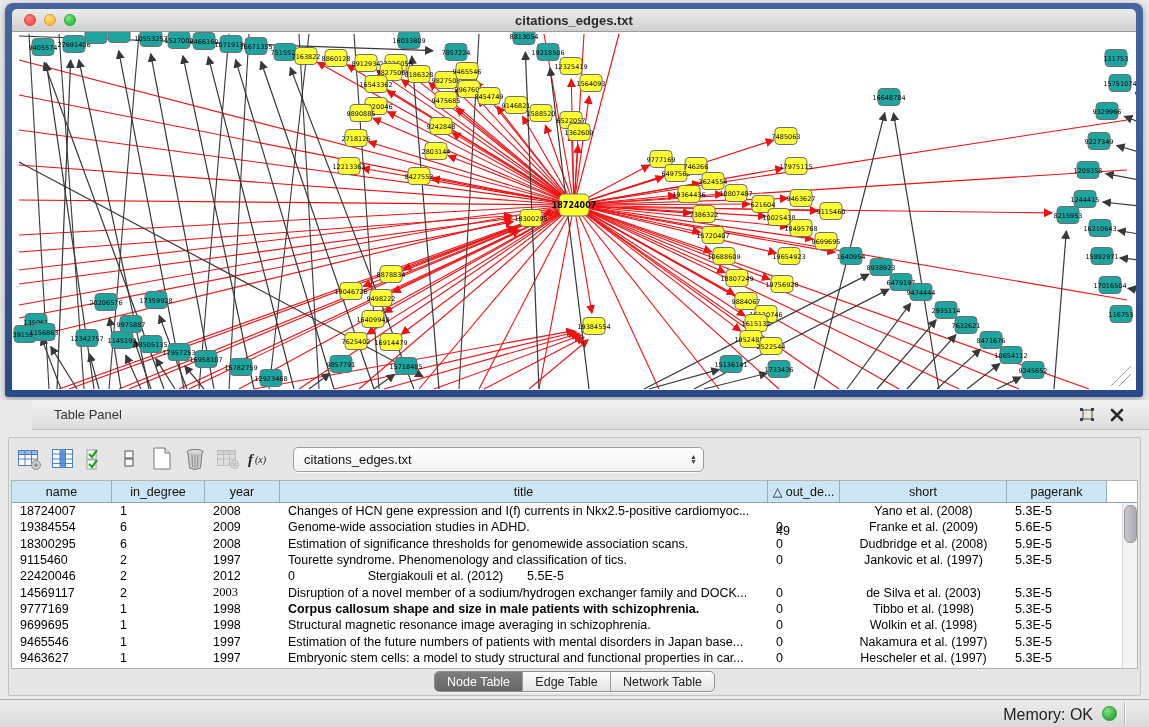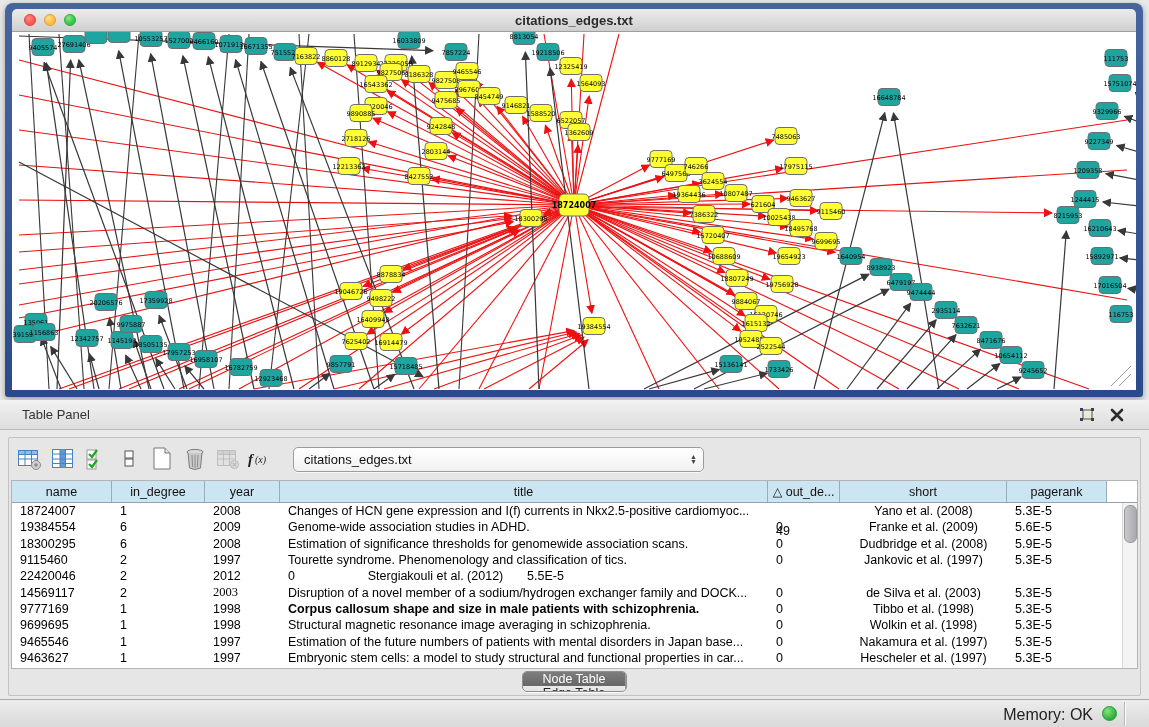--- a/index.html
+++ b/index.html
@@ -16,21 +16,21 @@
   .tl.red{background:radial-gradient(circle at 35% 30%,#ff8a84,#fc5753 60%);border:1px solid #df3e37;margin-left:12px;}
   .tl.yel{background:radial-gradient(circle at 35% 30%,#ffe084,#fdbc40 60%);border:1px solid #de9f34;}
   .tl.grn{background:radial-gradient(circle at 35% 30%,#8ee68a,#33c748 60%);border:1px solid #27aa35;}
   .win-title{position:absolute;left:0;right:0;text-align:center;font-size:13px;font-weight:600;color:#2a2a2a;}
   .canvas{background:#ffffff;height:358px;overflow:hidden;}
   .canvas svg{display:block;}
 
   
   .table-panel{position:absolute;left:0;top:400px;width:1149px;height:300px;background:#e9e9e9;}
   .panel-header{height:29px;background:linear-gradient(#f2f2f2,#dddddd);border-bottom:1px solid #bdbdbd;
-    display:flex;align-items:center;padding:0 22px;}
+    display:flex;align-items:center;padding:0 22px;margin-left:32px;}
   .panel-title{font-size:13px;color:#333;}
   .ph-spacer{flex:1;}
   .ph-icon{width:20px;height:18px;margin-left:10px;display:flex;align-items:center;justify-content:center;cursor:default;}
   .panel-body{position:absolute;left:8px;right:8px;top:37px;bottom:4px;border:1px solid #c2c2c2;
     background:#e6e6e6;border-radius:2px;}
   .toolbar{height:38px;display:flex;align-items:center;padding:2px 6px 0 6px;}
   .tb-btn{width:30px;height:28px;display:flex;align-items:center;justify-content:center;margin-right:3px;}
   .dropdown{margin-left:14px;width:393px;height:23px;border:1px solid #9c9c9c;border-radius:5px;
     background:linear-gradient(#ffffff,#f1f1f1);display:flex;align-items:center;padding:0 6px 0 10px;
     font-size:13px;color:#111;box-shadow:0 1px 0 rgba(255,255,255,.7);}
@@ -45,21 +45,21 @@
   .tbody{position:absolute;left:0;right:14px;top:22px;bottom:0;overflow:hidden;}
   .tr{display:flex;height:16.3px;align-items:center;}
   .td{box-sizing:border-box;font-size:12.5px;color:#000;overflow:hidden;white-space:nowrap;padding:0 4px 0 8px;}
   .td.center{text-align:center;padding:0 2px;}
   .vscroll{position:absolute;right:0;top:22px;bottom:0;width:14px;background:#f4f4f4;border-left:1px solid #d8d8d8;}
   .vthumb{position:absolute;left:1px;width:11px;height:36px;top:2px;border-radius:6px;
     background:linear-gradient(90deg,#c9c9cd,#a9a9b0);border:1px solid #999;}
 
   .tabs-row{position:absolute;left:0;right:0;top:233px;height:26px;display:flex;justify-content:center;}
   .seg{display:flex;height:19px;border:1px solid #8f8f8f;border-radius:5px;overflow:hidden;
-    background:linear-gradient(#fdfdfd,#e4e4e4);box-shadow:0 1px 0 rgba(255,255,255,.8);flex-direction:column;}
+    background:linear-gradient(#fdfdfd,#e4e4e4);box-shadow:0 1px 0 rgba(255,255,255,.8);}
   .tab{min-width:88px;padding:0 12px;font-size:12.5px;display:flex;align-items:center;justify-content:center;
     color:#222;border-right:1px solid #9a9a9a;background:transparent;border-top:none;border-bottom:none;border-left:none;
     font-family:"Liberation Sans",sans-serif;}
   .tab:last-child{border-right:none;}
   .tab.selected{background:linear-gradient(#7d7d7d,#676767);color:#fff;}
 
   
   .status-bar{position:absolute;left:0;bottom:0;width:1149px;height:27px;
     background:linear-gradient(#ececec,#d9d9d9);border-top:1px solid #ababab;}
   .mem{position:absolute;right:56px;top:6px;font-size:16px;color:#222;}

